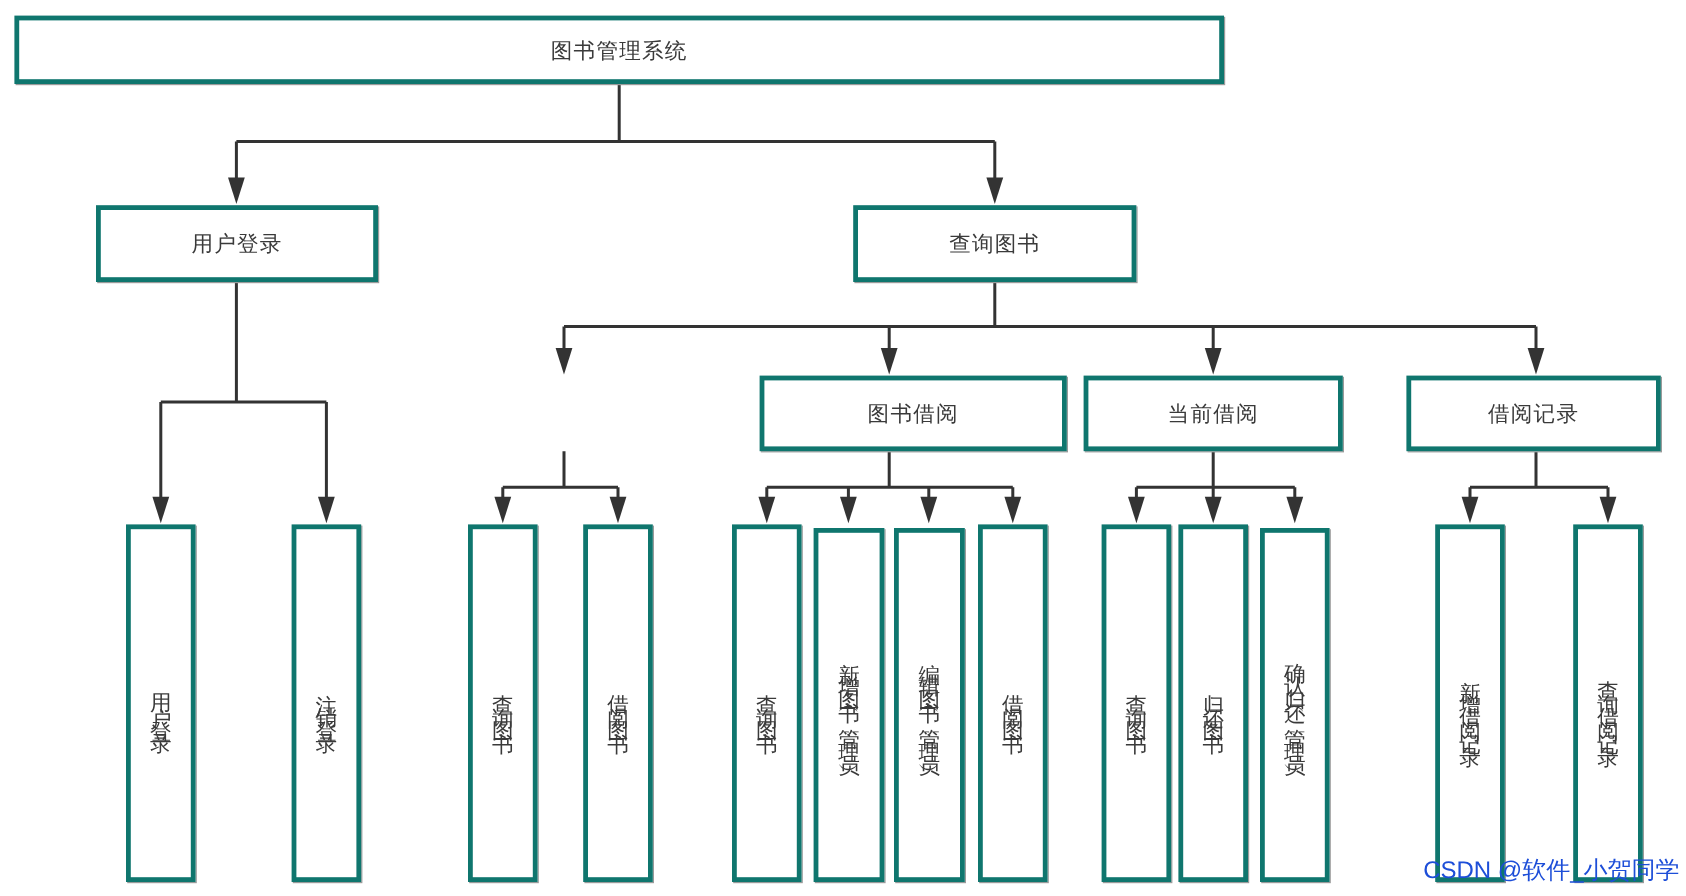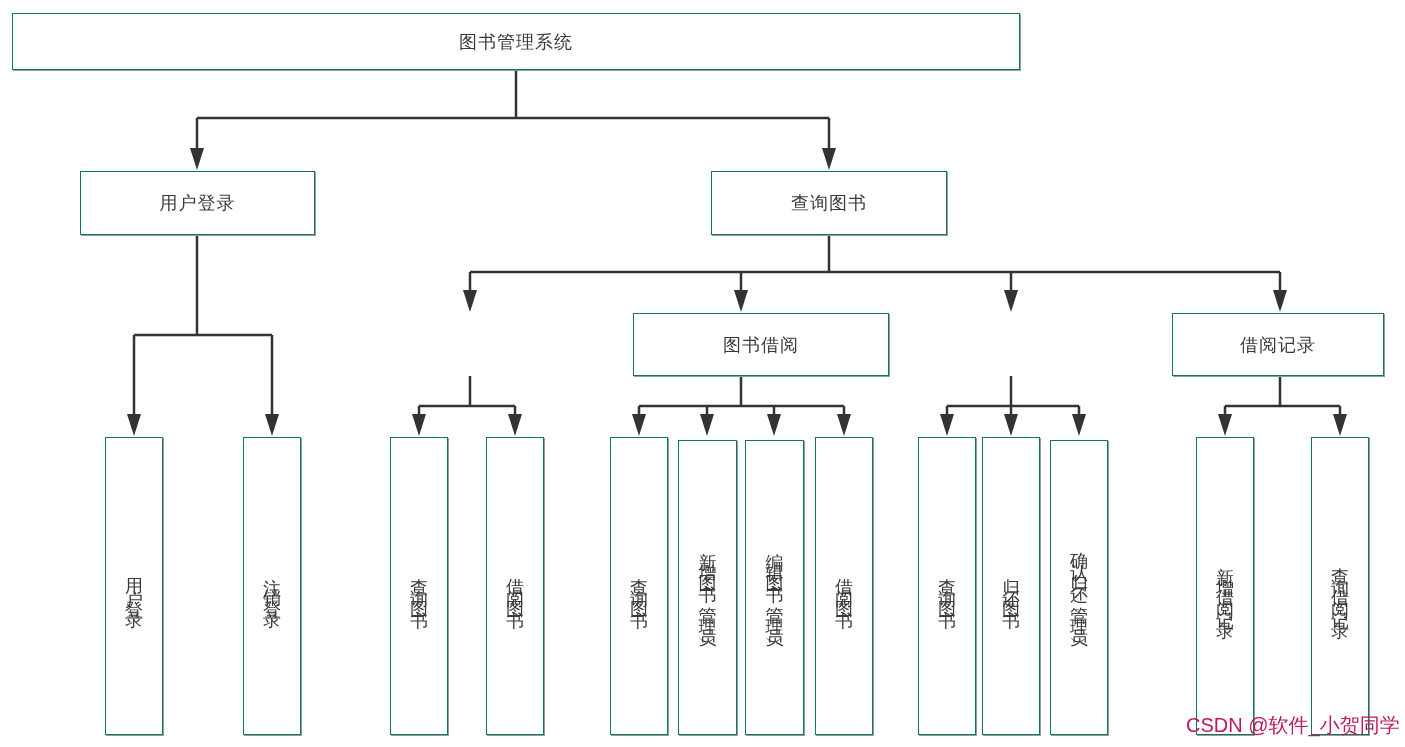--- a/index.html
+++ b/index.html
@@ -11,21 +11,21 @@
   #canvas {
     position: relative;
     width: 1405px;
     height: 747px;
     background: #ffffff;
     overflow: hidden;
   }
   .box {
     position: absolute;
     box-sizing: border-box;
-    border: 1px solid #0f766e;
+    border: 4px solid #0f766e;
     background: #ffffff;
     display: flex;
     align-items: center;
     justify-content: center;
     color: #3a3a3a;
     box-shadow: 1px 1px 0 0 #9a9a9a;
   }
   .hlabel {
     font-size: 18px;
     letter-spacing: 1px;
@@ -51,21 +51,21 @@
   }
   #connector-layer polygon.arrow {
     fill: #333333;
     stroke: none;
   }
   #watermark {
     position: absolute;
     left: 1186px;
     top: 712px;
     font-size: 20px;
-    color: #be185d;
+    color: #1d4ed8;
     white-space: nowrap;
     z-index: 5;
   }
 </style>
 </head>
 <body>
 
 <div id="canvas">
 
   <svg id="connector-layer" width="1405" height="747" viewBox="0 0 1405 747">
@@ -125,20 +125,23 @@
   <div class="box" style="left:80px; top:171px; width:235px; height:64px;">
     <span class="hlabel">用户登录</span>
   </div>
   <div class="box" style="left:711px; top:171px; width:236px; height:64px;">
     <span class="hlabel">查询图书</span>
   </div>
 
   <div class="box" style="left:633px; top:313px; width:256px; height:63px;">
     <span class="hlabel">图书借阅</span>
   </div>
+  <div class="box" style="left:903px; top:313px; width:216px; height:63px;">
+    <span class="hlabel">当前借阅</span>
+  </div>
   <div class="box" style="left:1172px; top:313px; width:212px; height:63px;">
     <span class="hlabel">借阅记录</span>
   </div>
 
   <div class="box leaf" style="left:105px; top:437px; width:58px; height:298px;">
     <span class="vtext">用户登录</span>
   </div>
   <div class="box leaf" style="left:243px; top:437px; width:58px; height:298px;">
     <span class="vtext">注销登录</span>
   </div>

